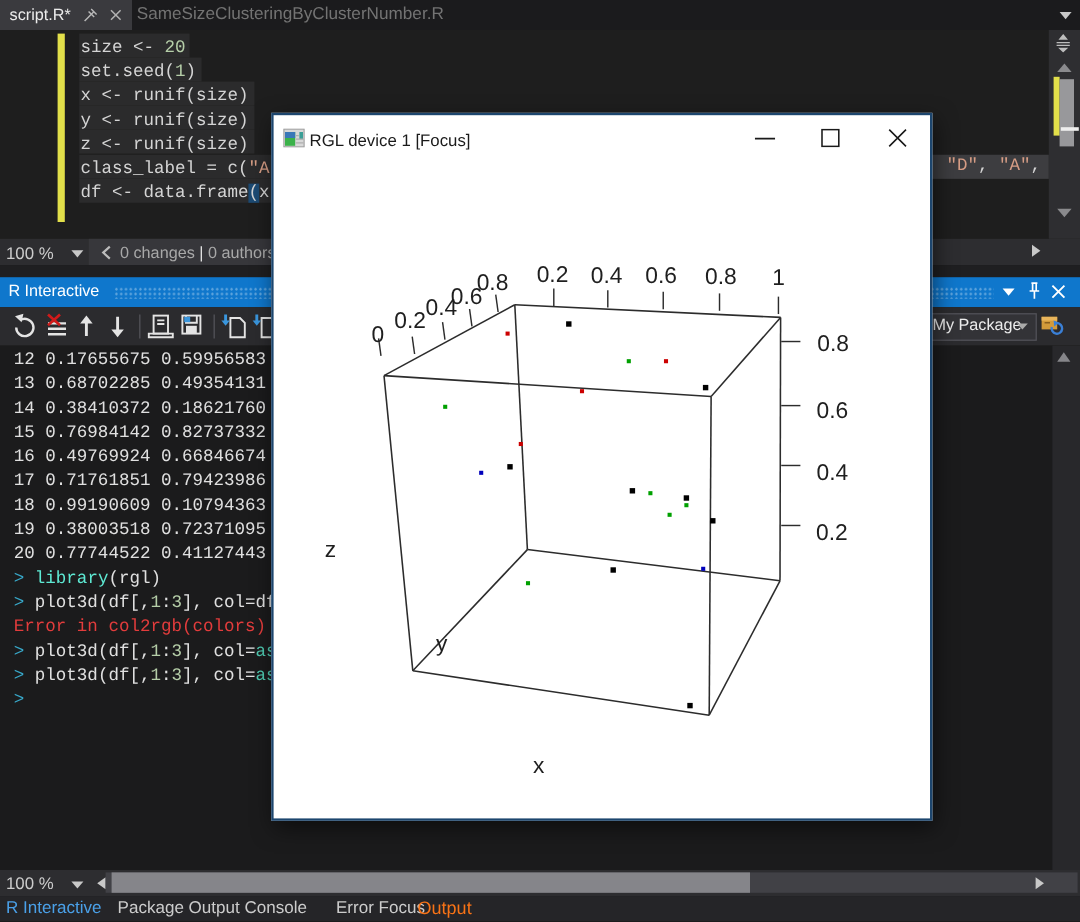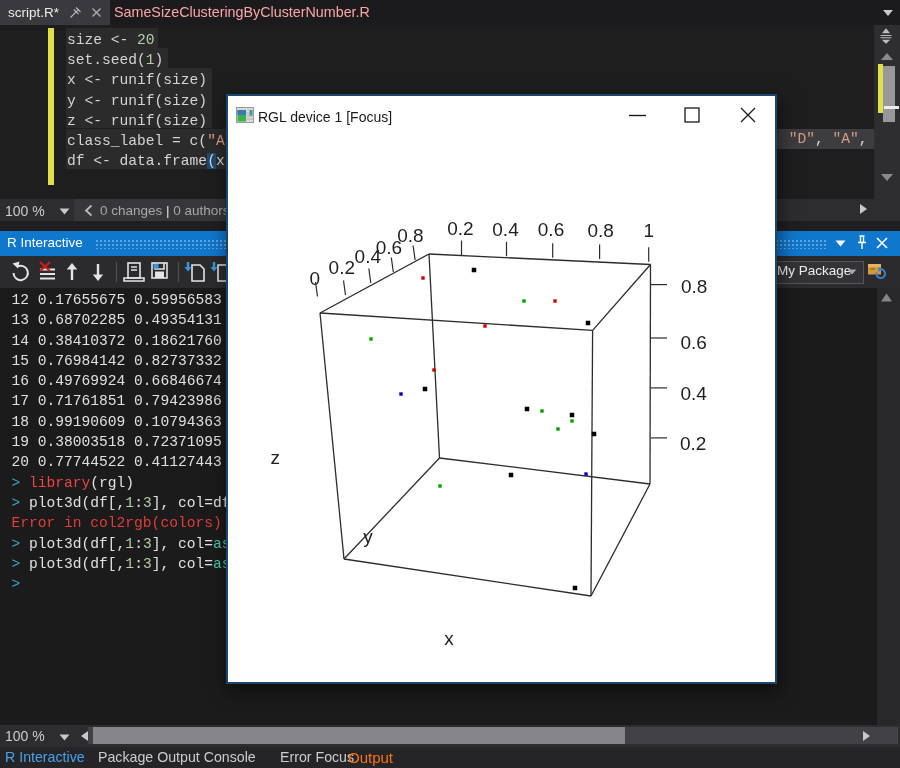--- a/index.html
+++ b/index.html
@@ -17,21 +17,21 @@
   <svg class="abs" style="left:69px;top:6px" width="13" height="13" viewBox="0 0 13 13">
       <g stroke="#b8b8b8" stroke-width="1.2" fill="none">
         <path d="M7 1.5 L11.5 6 M9.2 3.8 L4.8 8.2 M4.8 3.5 L9.5 8.2 M4.9 8.1 L1.5 11.5"></path>
       </g>
     </svg>
   <svg class="abs" style="left:91px;top:7px" width="11" height="11" viewBox="0 0 11 11">
       <g stroke="#b0b0b0" stroke-width="1.3">
         <path d="M1.5 1.5 L9.5 9.5 M9.5 1.5 L1.5 9.5"></path>
       </g>
     </svg>
-  <div class="abs" style="left:114px;top:4px;font-size:14.3px;color:#fca5a5;">SameSizeClusteringByClusterNumber.R</div>
+  <div class="abs" style="left:114px;top:4px;font-size:14.3px;color:#737373;">SameSizeClusteringByClusterNumber.R</div>
   <svg class="abs" style="left:882px;top:9px" width="12" height="8" viewBox="0 0 12 8">
       <path d="M1 1 L6 7 L11 1 Z" fill="#c8c8c8"></path>
     </svg>
 
   <div class="abs" style="left:0;top:25px;width:900px;height:174px;background:#1e1e1e;"></div>
 
   <div class="abs" style="left:66px;top:27.5px;width:92px;height:20.2px;background:#2b2b2c;"></div>
   <div class="abs" style="left:66px;top:47.7px;width:102px;height:20.2px;background:#2b2b2c;"></div>
   <div class="abs" style="left:66px;top:67.9px;width:146px;height:20.2px;background:#2b2b2c;"></div>
   <div class="abs" style="left:66px;top:88.1px;width:146px;height:20.2px;background:#2b2b2c;"></div>
@@ -137,21 +137,21 @@
   <div class="abs" style="left:0;top:288px;width:900px;height:437px;background:#1b1b1c;"></div>
   <div class="mono abs" style="left:11.5px;top:290px;line-height:20.3px;color:#e0e0e0;">12 0.17655675 0.59956583
 13 0.68702285 0.49354131
 14 0.38410372 0.18621760
 15 0.76984142 0.82737332
 16 0.49769924 0.66846674
 17 0.71761851 0.79423986
 18 0.99190609 0.10794363
 19 0.38003518 0.72371095
 20 0.77744522 0.41127443
-<span style="color:#38a8c9">&gt;</span> <span style="color:#ef4444">library</span>(rgl)
+<span style="color:#38a8c9">&gt;</span> <span style="color:#5eead4">library</span>(rgl)
 <span style="color:#38a8c9">&gt;</span> plot3d(df[,<span style="color:#b5cea8">1</span>:<span style="color:#b5cea8">3</span>], col=df$class_label)
 <span style="color:#e23c3c">Error in col2rgb(colors) : invalid color name</span>
 <span style="color:#38a8c9">&gt;</span> plot3d(df[,<span style="color:#b5cea8">1</span>:<span style="color:#b5cea8">3</span>], col=<span style="color:#4ec9b0">as</span>.integer(df$class_label))
 <span style="color:#38a8c9">&gt;</span> plot3d(df[,<span style="color:#b5cea8">1</span>:<span style="color:#b5cea8">3</span>], col=<span style="color:#4ec9b0">as</span>.integer(df$class_label))
 <span style="color:#38a8c9">&gt;</span></div>
 
   <div class="abs" style="left:877px;top:288px;width:23px;height:437px;background:#28282b;"></div>
   <svg class="abs" style="left:879px;top:292px" width="15" height="11" viewBox="0 0 15 11">
       <path d="M2 9.5 L13 9.5 L7.5 1.5 Z" fill="#86868a"></path>
     </svg>

